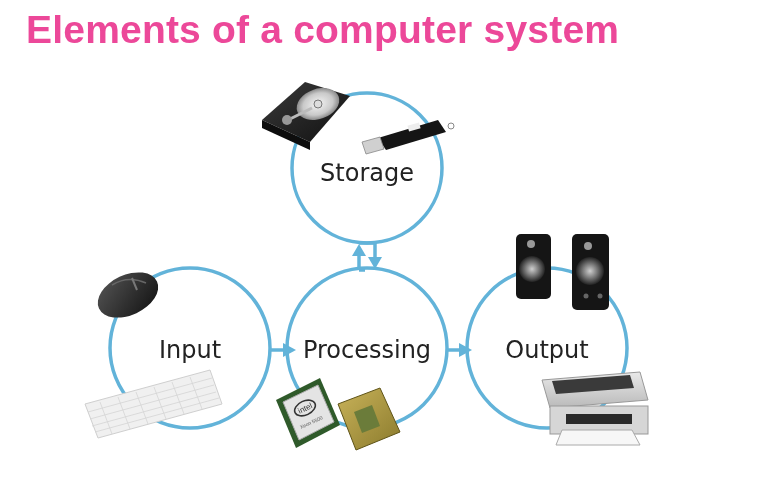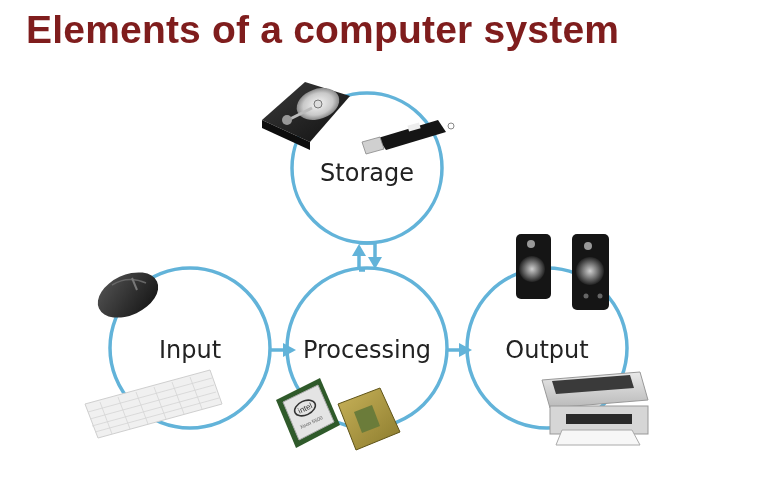--- a/index.html
+++ b/index.html
@@ -1,17 +1,17 @@
 <!DOCTYPE html>
 <html><head>
 <meta charset="utf-8">
 <style>
   html, body { margin:0; padding:0; background:#ffffff; }
   body { width:768px; height:481px; position:relative; overflow:hidden; font-family:"Liberation Sans", sans-serif; }
-  .title { position:absolute; left:26px; top:8px; font-family:"Liberation Sans", sans-serif; font-weight:bold; font-size:39px; color:#7f1d1d; letter-spacing:0.2px; white-space:nowrap; }
+  .title { position:absolute; left:26px; top:8px; font-family:"Liberation Sans", sans-serif; font-weight:bold; font-size:39px; color:#ec4899; letter-spacing:0.2px; white-space:nowrap; }
   svg.diagram { position:absolute; left:0; top:0; }
   .node-label { font-family:"DejaVu Sans", sans-serif; font-size:24px; fill:#222; font-weight:normal; }
 </style>
 </head>
 <body>
 
 <div class="title">Elements of a computer system</div>
 
 <svg class="diagram" width="768" height="481" viewBox="0 0 768 481">
   <defs>

